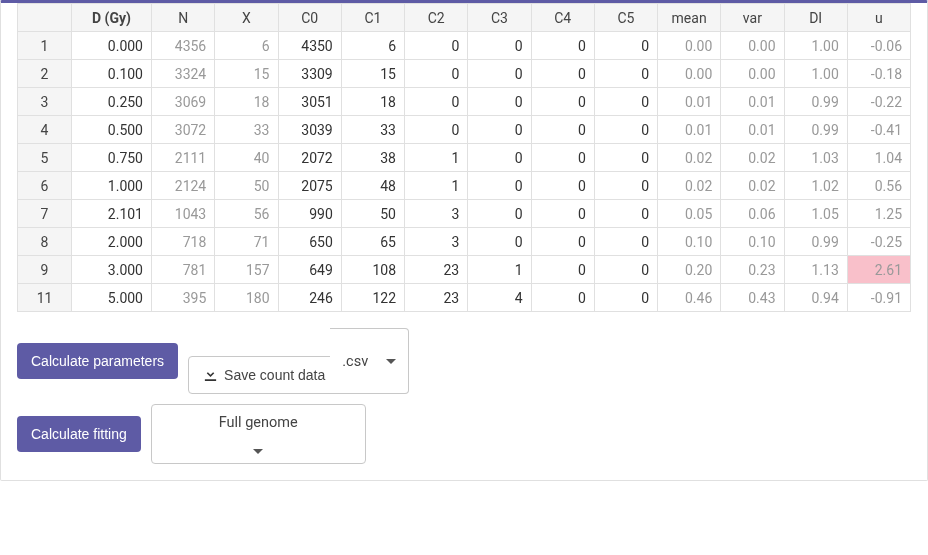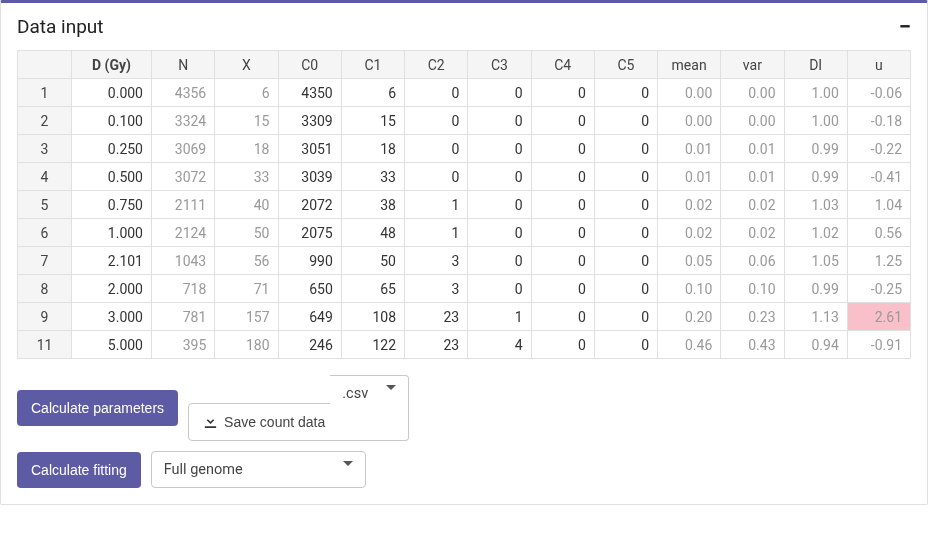--- a/index.html
+++ b/index.html
@@ -14,36 +14,32 @@
     .data-table th { background: #f5f5f5; font-weight: 400; text-align: center; color: #444; }
     .data-table td { text-align: right; }
     .row-num { background: #f5f5f5; text-align: center !important; color: #444; }
     .col-grey { color: #999; }
     .col-highlight { background: #f9c0ca; }
     .controls { margin-top: 16px; display: flex; gap: 10px; align-items: center; flex-wrap: wrap; }
     .controls-row { display: flex; gap: 10px; align-items: center; width: 100%; }
     .btn { border-radius: 4px; padding: 10px 14px; font-size: 14px; cursor: pointer; border: none; display: inline-flex; align-items: center; gap: 6px; }
     .btn-primary { background: #5e5ba5; color: #fff; }
     .btn-secondary { background: #fff; color: #444; border: 1px solid #c8c8c8; margin-top: 28px; }
-    .select-wrap { display: inline-flex; border: 1px solid #c8c8c8; border-radius: 4px; background: #fff; padding: 9px 12px; font-size: 14.5px; color: #444; cursor: pointer; gap: 18px; }
-    .select-wrap.wide { min-width: 215px; justify-content: space-between; }
+    .select-wrap { display: inline-flex; align-items: center; border: 1px solid #c8c8c8; border-radius: 4px; background: #fff; padding: 9px 12px; font-size: 14.5px; color: #444; cursor: pointer; gap: 18px; }
+    .select-wrap.wide { min-width: 215px; justify-content: space-between; flex-direction: column; }
     .select-wrap.narrow { min-width: 70px; border-left: none; border-top-left-radius: 0; border-bottom-left-radius: 0; margin-left: -10px; }
     .btn-group { display: inline-flex; }
     .btn-group .btn-secondary { border-top-right-radius: 0; border-bottom-right-radius: 0; }
     .caret-down { width: 0; height: 0; border-left: 5px solid transparent; border-right: 5px solid transparent; border-top: 5px solid #555; display: inline-block; }
     .download-icon svg { width: 15px; height: 15px; vertical-align: -2px; fill: #333; }
   </style>
 </head>
 <body>
 
 <div class="panel">
-  <div class="panel-header">
-    <div class="panel-title">Data input</div>
-    <div class="collapse-icon">−</div>
-  </div>
   <div class="panel-body">
     <table class="data-table">
       <thead>
           <tr id="thead-row">
             <th style="width: 54px;"></th>
             <th style="width: 80px; font-weight: bold;">D (Gy)</th>
             <th>N</th>
             <th>X</th>
             <th>C0</th>
             <th>C1</th>

